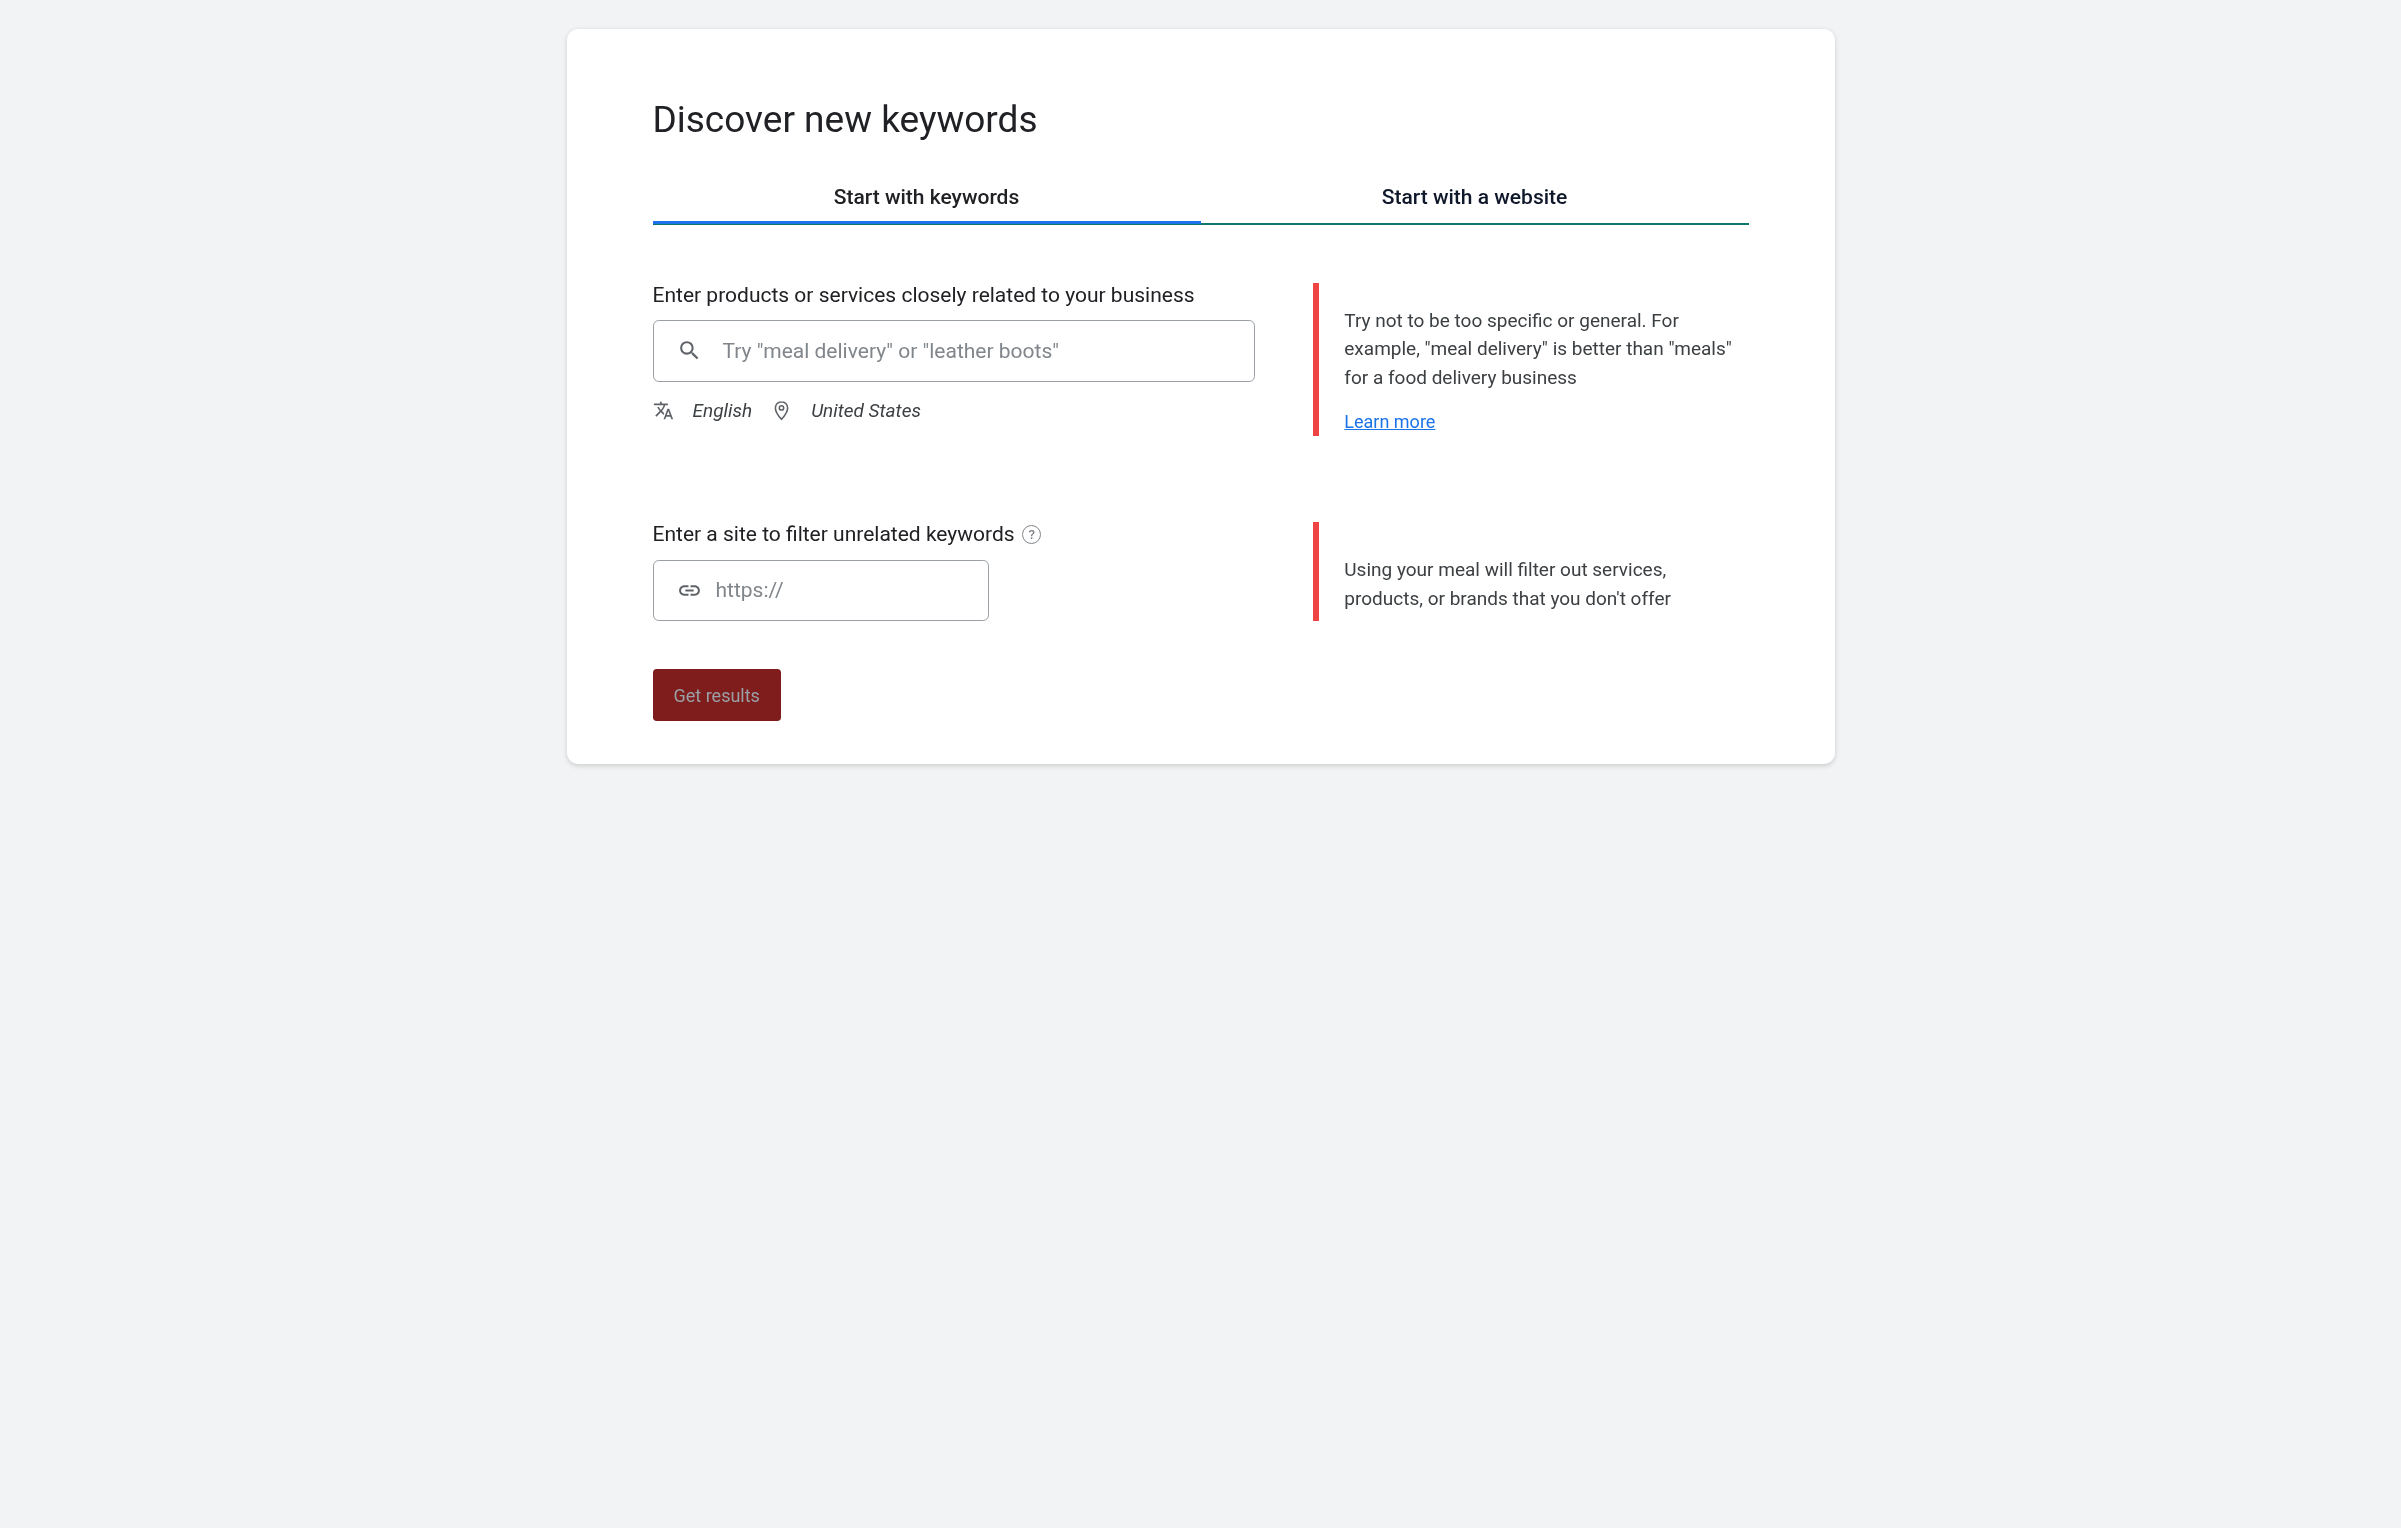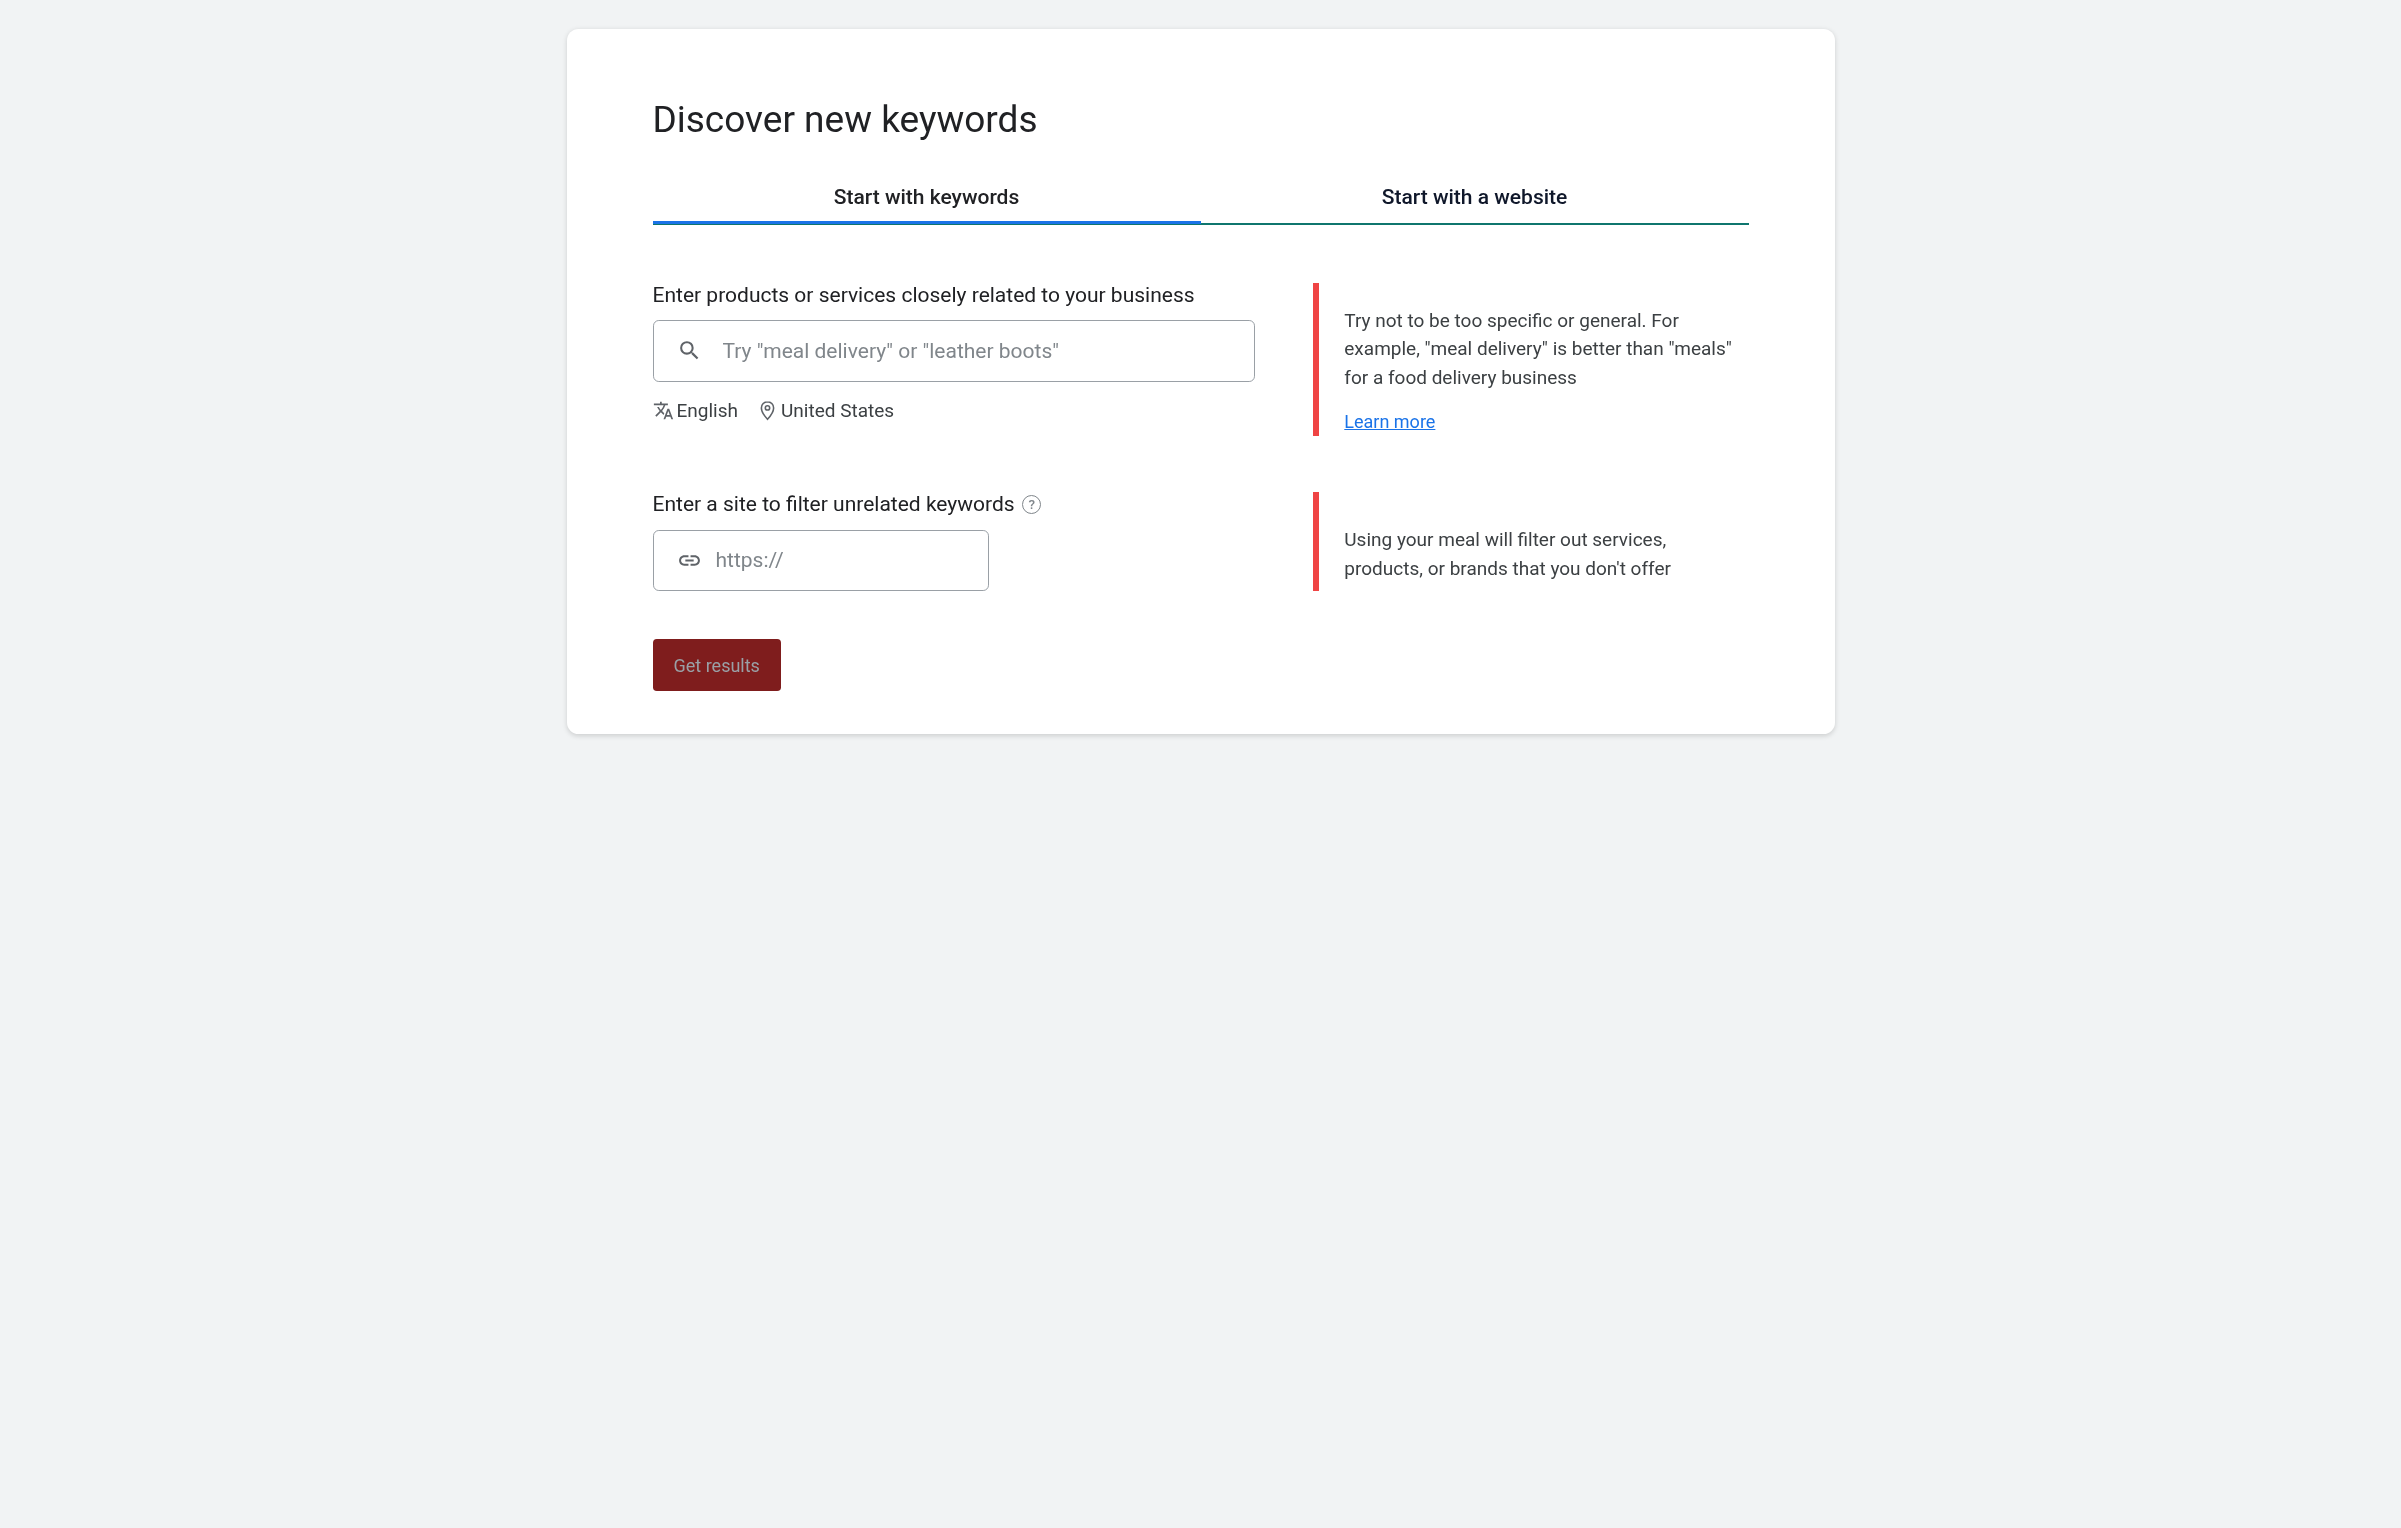--- a/index.html
+++ b/index.html
@@ -51,21 +51,21 @@
       position: absolute;
       left: 0;
       right: 0;
       bottom: -1px;
       height: 2.9px;
       background: #1a73e8;
     }
     .section-row {
       display: flex;
       gap: 58px;
-      margin-bottom: 56px;
+      margin-bottom: 86px;
     }
     .section-left {
       flex: 0 0 55%;
     }
     .section-right {
       flex: 1;
       border-left: 6px solid #ef4444;
       padding-left: 25px;
       padding-top: 24px;
       font-size: 19px;
@@ -116,22 +116,23 @@
       display: flex;
       align-items: center;
       gap: 19px;
       margin-top: 17.3px;
       font-size: 19px;
       color: #3c4043;
     }
     .setting-item {
       display: flex;
       align-items: center;
-      gap: 3px;
-      cursor: pointer;
+      gap: 19px;
+      cursor: pointer;
+      font-style: italic;
     }
     .learn-more-link {
       color: #1a73e8;
       text-decoration: underline;
       display: inline-block;
       margin-top: 15.4px;
       font-size: 18px;
       cursor: pointer;
     }
     .help-icon {

